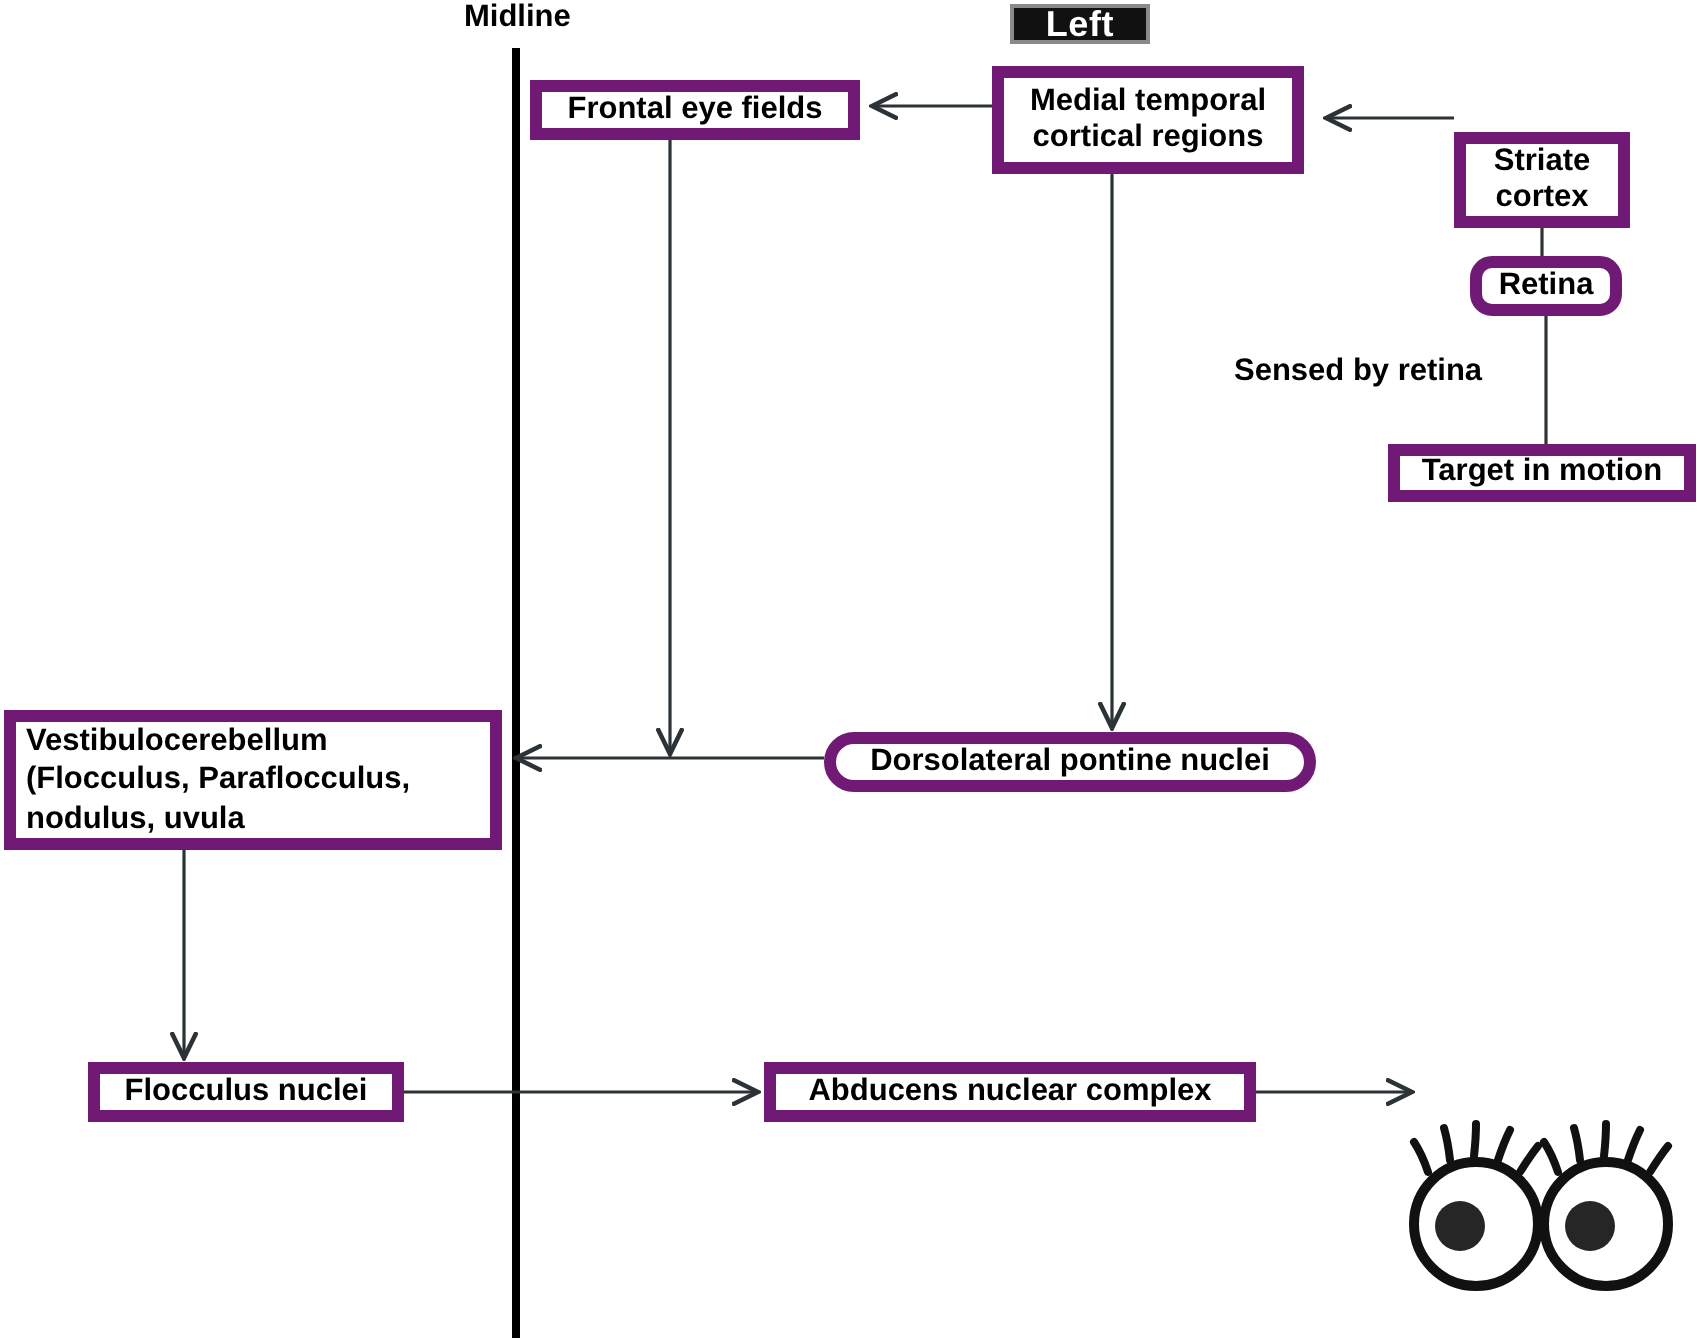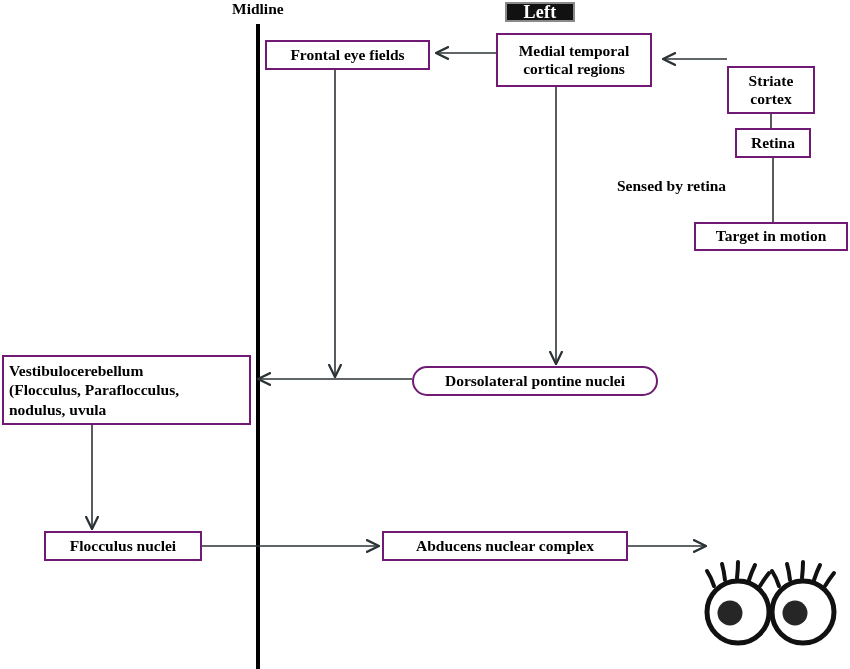--- a/index.html
+++ b/index.html
@@ -5,27 +5,27 @@
   html, body {
     margin: 0;
     padding: 0;
     background: #ffffff;
   }
   #canvas {
     position: relative;
     width: 850px;
     height: 669px;
     background: #ffffff;
-    font-family: Liberation Serif, serif;
+    font-family: Liberation Sans, sans-serif;
     overflow: hidden;
   }
   .node {
     position: absolute;
     box-sizing: border-box;
-    border: 2px solid #701a75;
+    border: 6px solid #701a75;
     background: #ffffff;
     display: flex;
     align-items: center;
     justify-content: center;
     font-weight: bold;
     font-size: 15.5px;
     color: #000000;
     line-height: 1.18;
     text-align: center;
     white-space: pre-line;
@@ -118,21 +118,21 @@
   </svg>
 
   <div class="node" style="left:265px; top:40px; width:165px; height:30px;">Frontal eye fields</div>
 
   <div class="node" style="left:496px; top:33px; width:156px; height:54px;">Medial temporal
 cortical regions</div>
 
   <div class="node" style="left:727px; top:35px; width:88px; height:48px;margin-top:31px;">Striate
 cortex</div>
 
-  <div class="node" style="left:735px; top:128px; width:76px; height:30px;">Retina</div>
+  <div class="node" style="left:735px; top:128px; width:76px; height:30px;border-radius:11px;">Retina</div>
 
   <div class="node" style="left:694px; top:222px; width:154px; height:29px;">Target in motion</div>
 
   <div class="node align-left" style="left:2px; top:355px; width:249px; height:70px;">Vestibulocerebellum
 (Flocculus, Paraflocculus,
  nodulus, uvula</div>
 
   <div class="node" style="left:412px; top:366px; width:246px; height:30px;border-radius:15px;">Dorsolateral pontine nuclei</div>
 
   <div class="node" style="left:44px; top:531px; width:158px; height:30px;">Flocculus nuclei</div>

